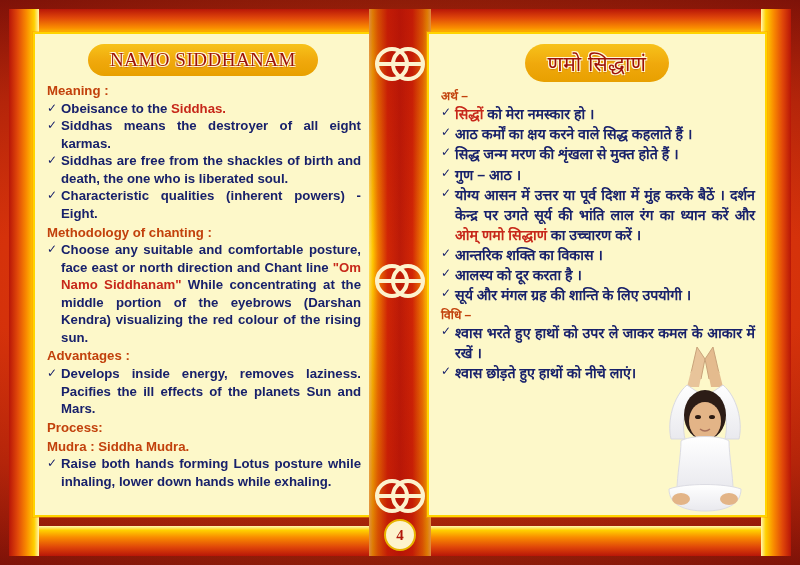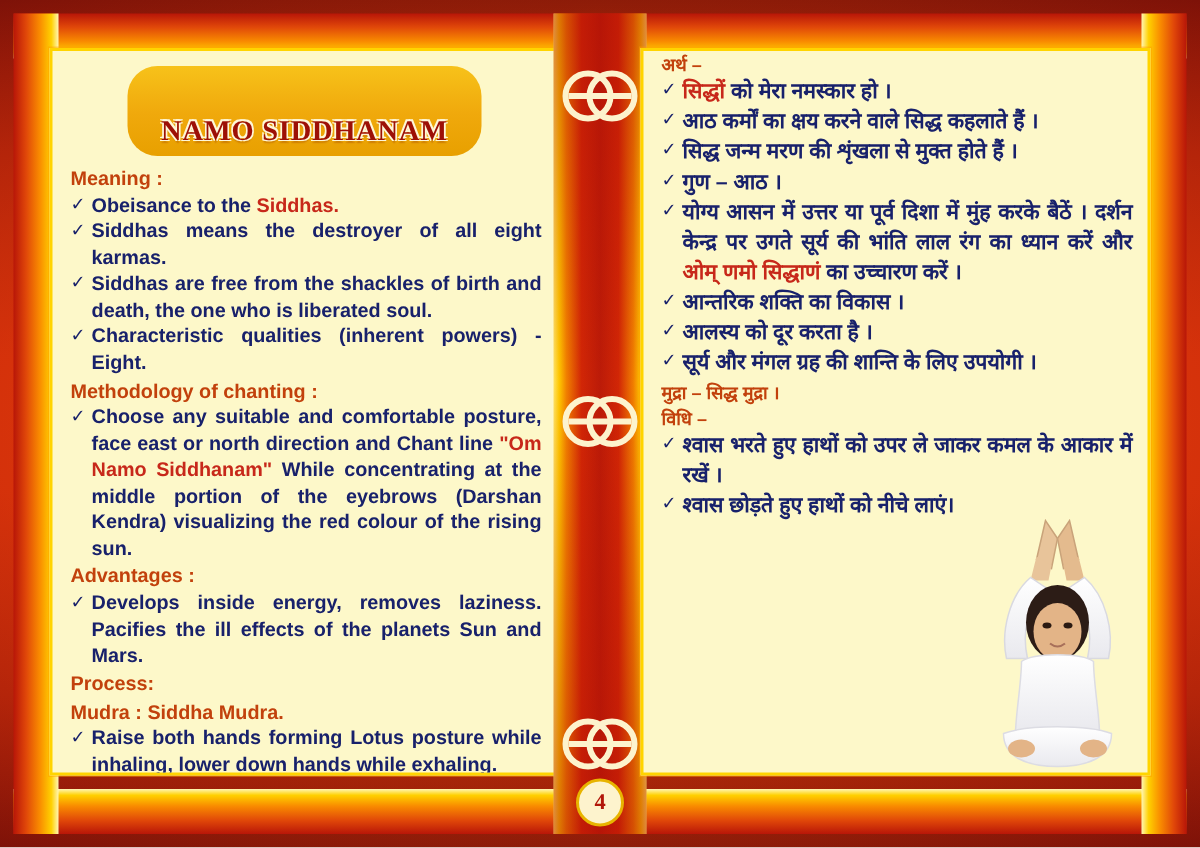--- a/index.html
+++ b/index.html
@@ -65,27 +65,26 @@
   
   .banner{
     margin:10px auto 6px auto;
     background:linear-gradient(to bottom,#f7c21a 0%,#f0a90c 52%,#e8a000 100%);
     border-radius:20px;
     text-align:center;
     padding:5px 22px;
     width:fit-content;max-width:88%;
   }
   .banner .ttl{
-    color:#9d1006;font-weight:bold;font-size:19px;letter-spacing:.5px;
+    color:#9d1006;font-weight:normal;font-size:19px;letter-spacing:.5px;
     text-shadow:
       -1px -1px 0 #fff7d8, 1px -1px 0 #fff7d8,
       -1px  1px 0 #fff7d8, 1px  1px 0 #fff7d8,
        0    2px 1px rgba(120,20,0,.25);
     font-family:"Liberation Serif",serif;
-    margin-top:28px;
   }
   .banner.hindi .ttl{font-size:21px;font-family:"Liberation Sans","DejaVu Sans",sans-serif;}
 
   .body{padding:0 10px 0 12px;}
 
   .head{
     color:#c2410c;font-weight:bold;font-size:13.2px;line-height:1.34;
     margin:1px 0 0 0;
   }
   .head.hi{font-size:12px;}
@@ -186,20 +185,23 @@
         <circle cx="19" cy="26" r="15"></circle>
         <circle cx="35" cy="26" r="15"></circle>
         <line x1="6" y1="26" x2="48" y2="26"></line>
       </g>
     </svg>
   </div>
 
   <div class="pagenum">4</div>
 
   <div class="panel right">
+    <div class="banner hindi">
+      <div class="ttl">णमो सिद्धाणं</div>
+    </div>
     <div class="body" id="right-body">
         <div class="head hi">अर्थ –</div>
         <div class="item hi">
           <span class="tick hi">✓</span>
           <span class="txt just"><span class="em">सिद्धों</span><span> को मेरा नमस्कार हो ।</span></span>
         </div>
         <div class="item hi">
           <span class="tick hi">✓</span>
           <span class="txt just"><span>आठ कर्मों का क्षय करने वाले सिद्ध कहलाते हैं ।</span></span>
         </div>
@@ -220,21 +222,20 @@
           <span class="txt just"><span>आन्तरिक शक्ति का विकास ।</span></span>
         </div>
         <div class="item hi">
           <span class="tick hi">✓</span>
           <span class="txt just"><span>आलस्य को दूर करता है ।</span></span>
         </div>
         <div class="item hi">
           <span class="tick hi">✓</span>
           <span class="txt just"><span>सूर्य और मंगल ग्रह की शान्ति के लिए उपयोगी ।</span></span>
         </div>
-        <div class="head hi">मुद्रा – सिद्ध मुद्रा ।</div>
         <div class="head hi">विधि –</div>
         <div class="item hi">
           <span class="tick hi">✓</span>
           <span class="txt just"><span>श्वास भरते हुए हाथों को उपर ले जाकर कमल के आकार में रखें ।</span></span>
         </div>
         <div class="item hi">
           <span class="tick hi">✓</span>
           <span class="txt just"><span>श्वास छोड़ते हुए हाथों को नीचे लाएं।</span></span>
         </div>
       </div>

